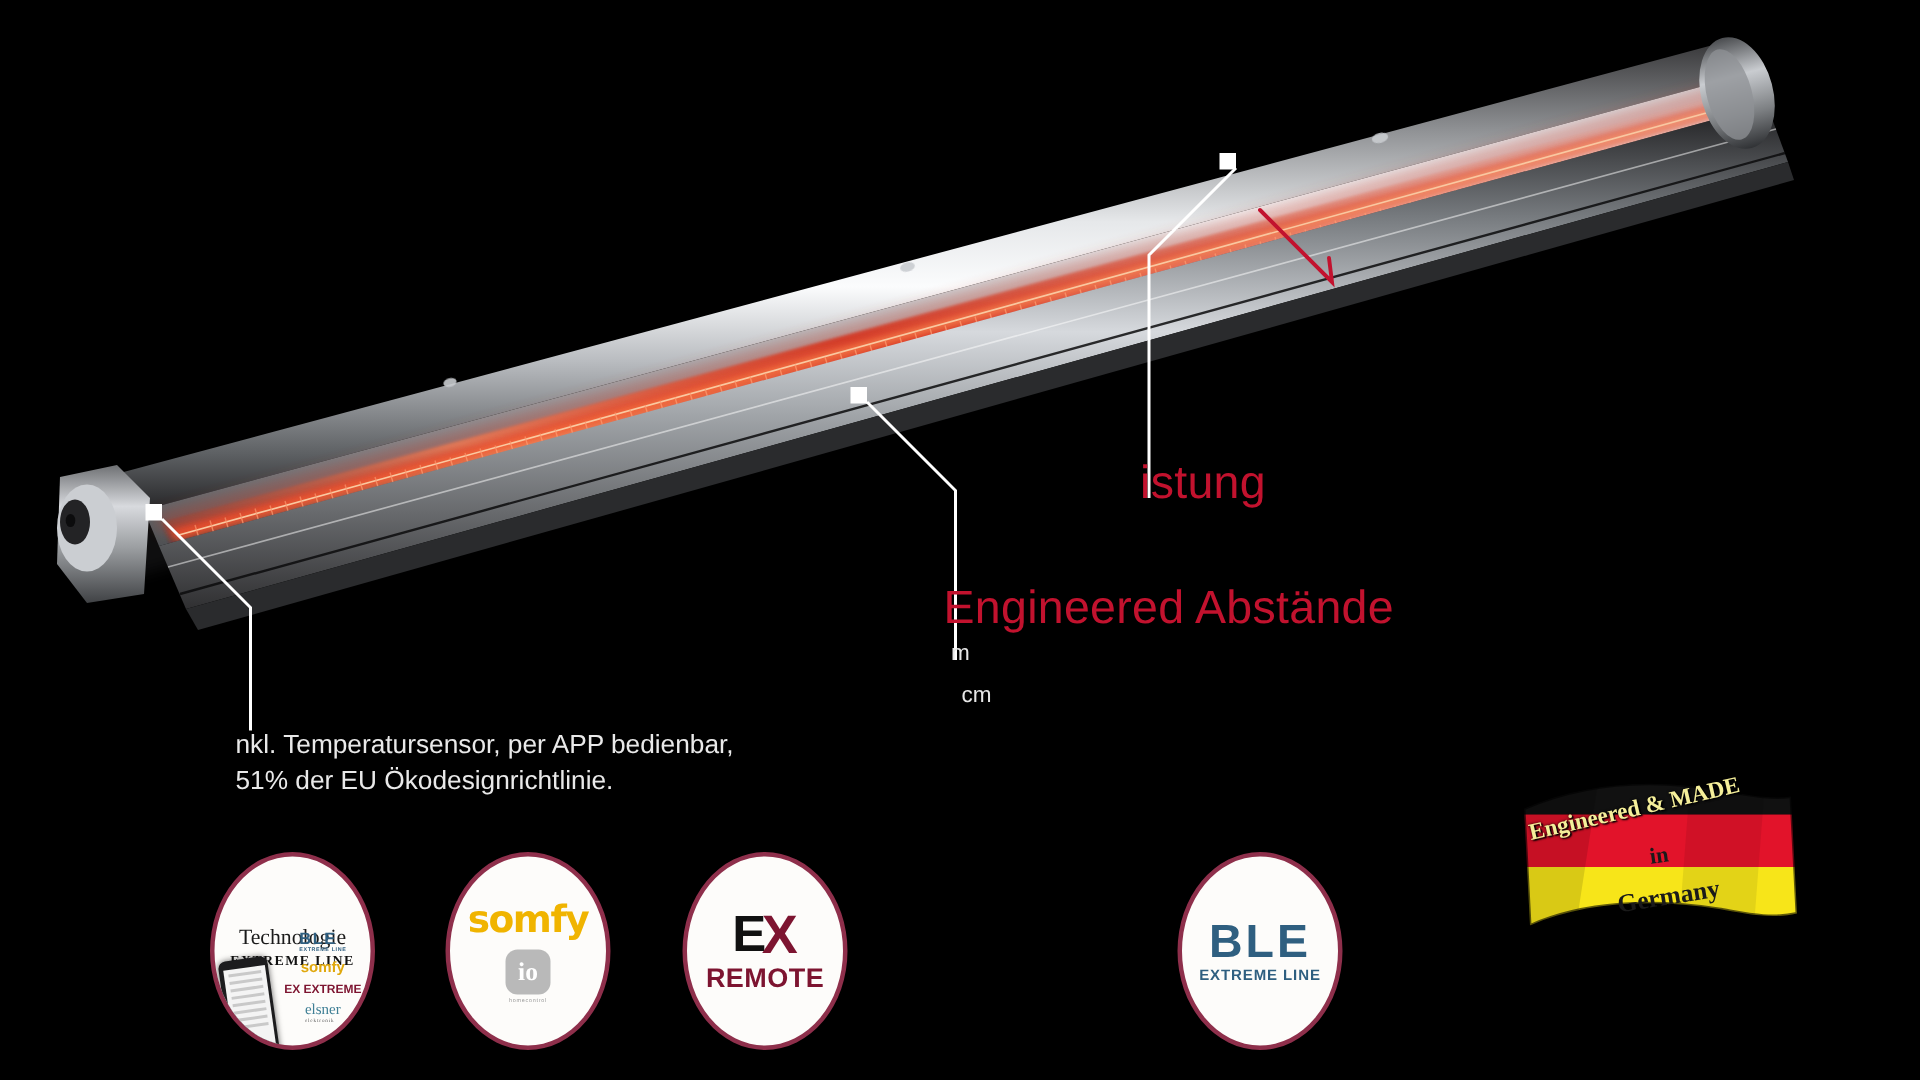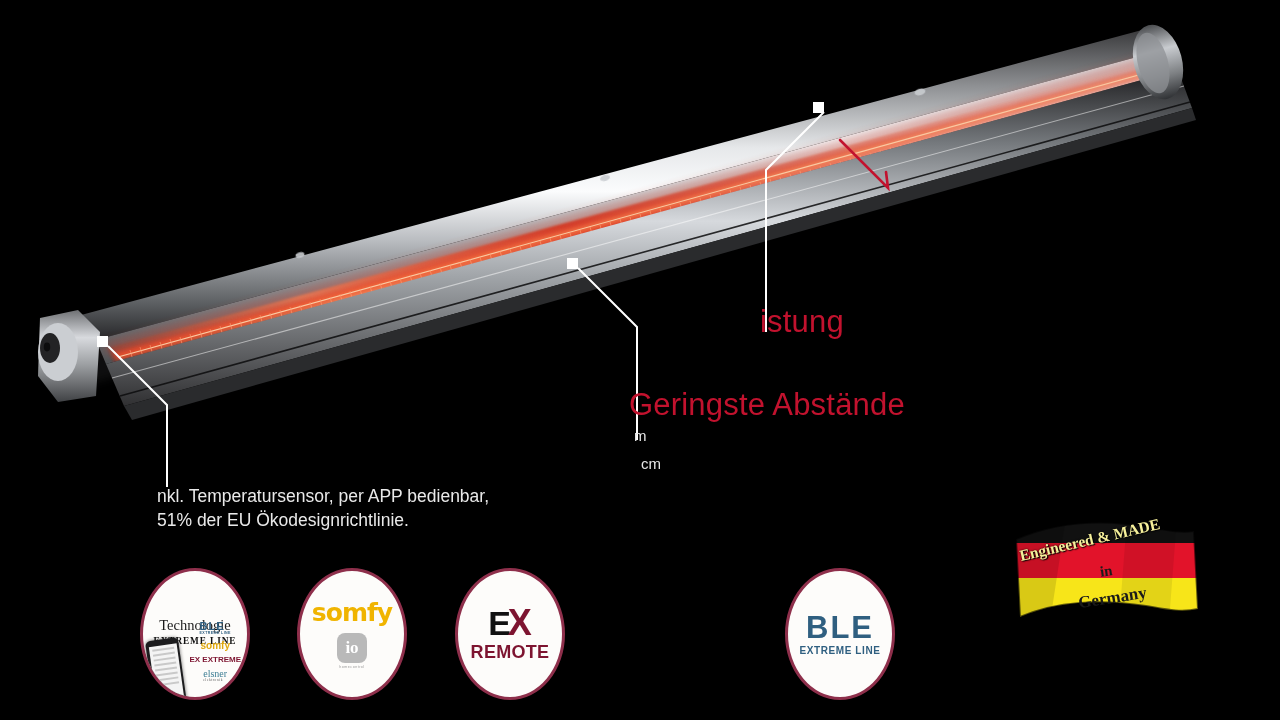--- a/index.html
+++ b/index.html
@@ -446,21 +446,21 @@
 
     <polyline points="824,112 766,170 766,332" fill="none" stroke="#ffffff" stroke-width="2"></polyline>
   </svg>
 
   <div class="marker" style="left:97px;  top:336px;"></div>
   <div class="marker" style="left:567px; top:258px;"></div>
   <div class="marker" style="left:813px; top:102px;"></div>
 
   <div class="headline" style="left:760px; top:306px;">istung</div>
 
-  <div class="headline" style="left:629px; top:389px;">Geringste Abstände</div>
+  <div class="headline" style="left:629px; top:389px;">Engineered Abstände</div>
 
   <div class="microlabel" style="left:634px; top:428px;">m</div>
   <div class="microlabel" style="left:641px; top:456px;">cm</div>
 
 
   <div class="bodyline" style="left:157px; top:485px;">nkl. Temperatursensor, per APP bedienbar,</div>
   <div class="bodyline" style="left:157px; top:509px;">51% der EU Ökodesignrichtlinie.</div>
 
   <div id="badge-row">
 

